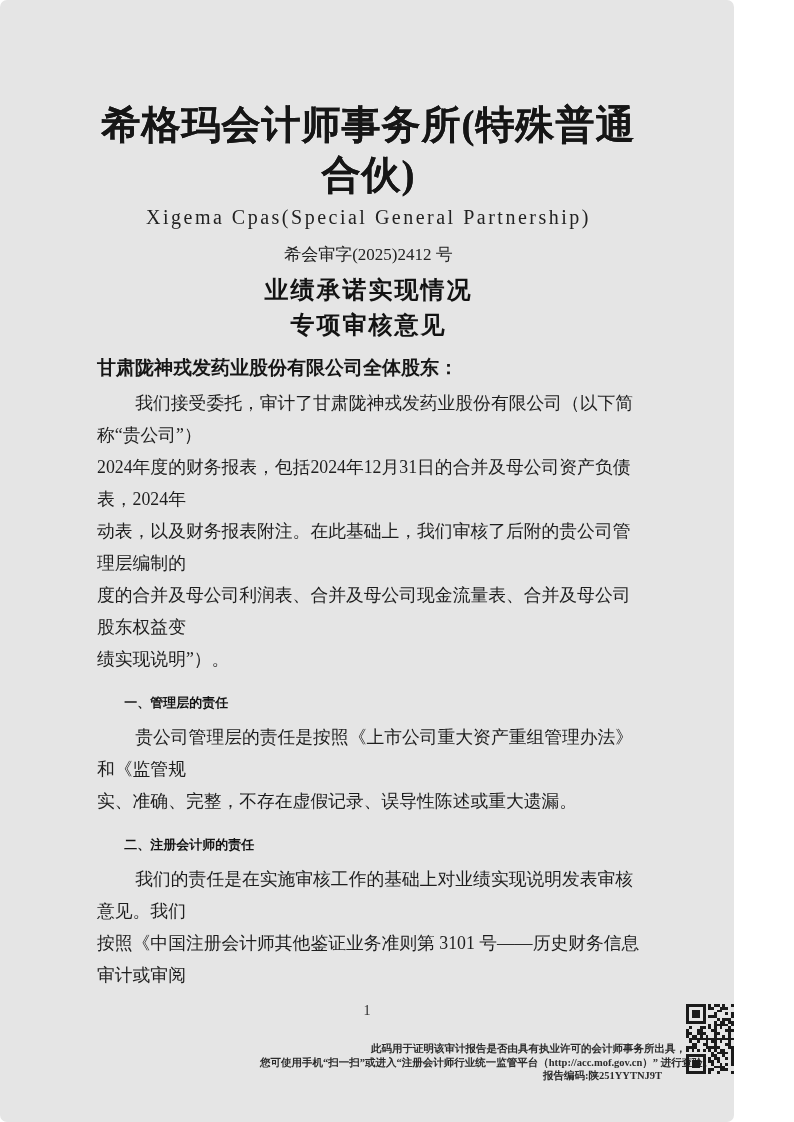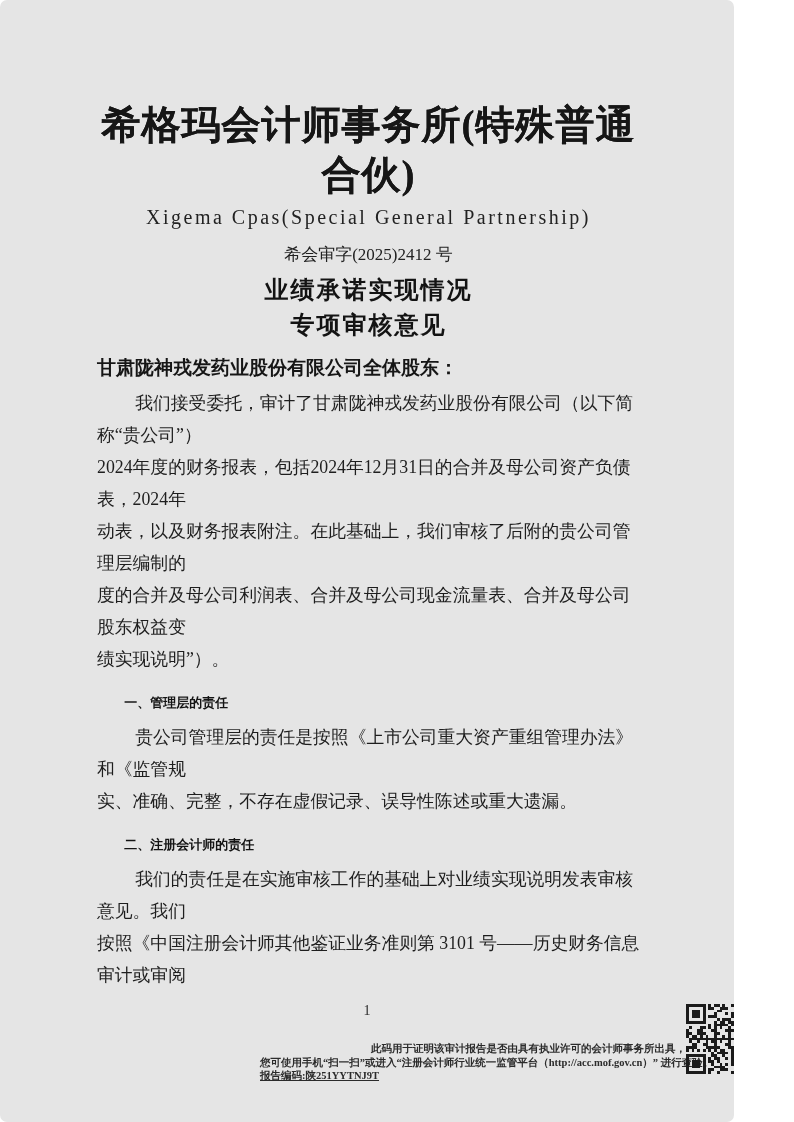--- a/index.html
+++ b/index.html
@@ -90,21 +90,21 @@
     left: 260px;
     top: 1042px;
     width: 426px;
     font-size: 10.5px;
     line-height: 13.5px;
     font-weight: bold;
     color: #2b2b2b;
   }
   .footer-note .v1 { text-align: right; }
   .footer-note .v2 { text-align: left; white-space: nowrap; }
-  .footer-note .v3 { padding-right: 24px; text-decoration: underline; }
+  .footer-note .v3 { text-align: right; padding-right: 24px; }
   .qr {
     position: absolute;
     left: 684px;
     top: 1004px;
     width: 74px;
     height: 70px;
   }
   .qr svg { display: block; width: 100%; height: 100%; }
   
   .edge-line {

